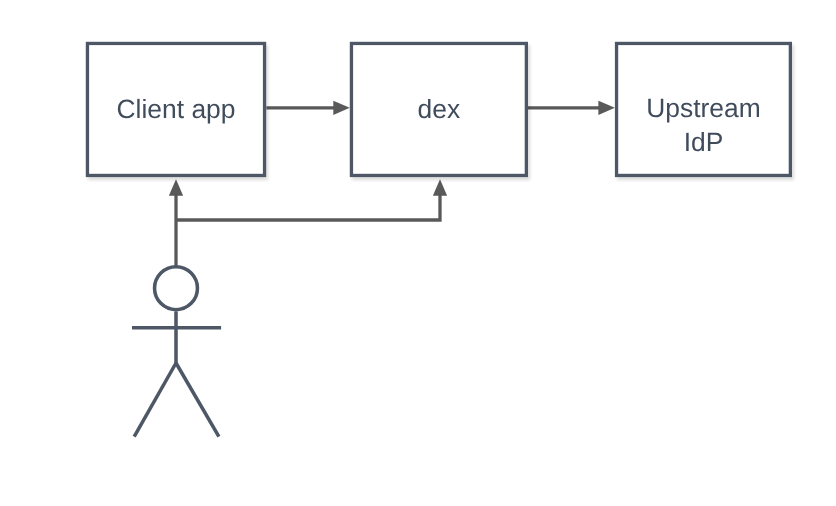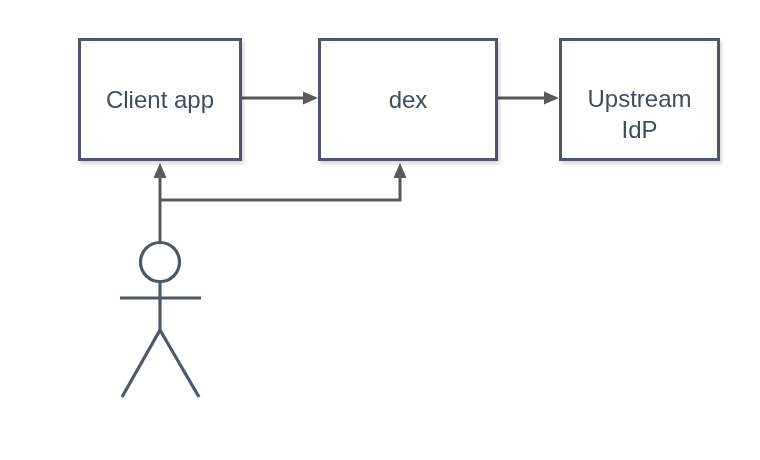--- a/index.html
+++ b/index.html
@@ -24,21 +24,21 @@
     box-sizing: border-box;
     background: #ffffff;
     border: 3px solid #4d5765;
     display: flex; align-items: center; justify-content: center;
     text-align: center;
     color: #404c5c;
     font-size: 24px;
     box-shadow: 2px 3px 3px rgba(0,0,0,0.15);
   }
   #node-client-app   { left: 78px;  top: 38px; width: 164px; height: 123px; justify-content: center; }
-  #node-dex          { left: 318px; top: 38px; width: 180px; height: 123px; }
+  #node-dex          { left: 318px; top: 38px; width: 162px; height: 123px; }
   #node-upstream-idp { left: 559px; top: 38px; width: 161px; height: 123px; }
   #node-upstream-idp .node-label { max-width: 132px; line-height: 31px; margin-top: 28px; }
   .actor-label {
     position: absolute;
     left: 78px; top: 396px; width: 160px;
     text-align: center;
     font-size: 24px;
     color: #404c5c;
   }
 </style>

